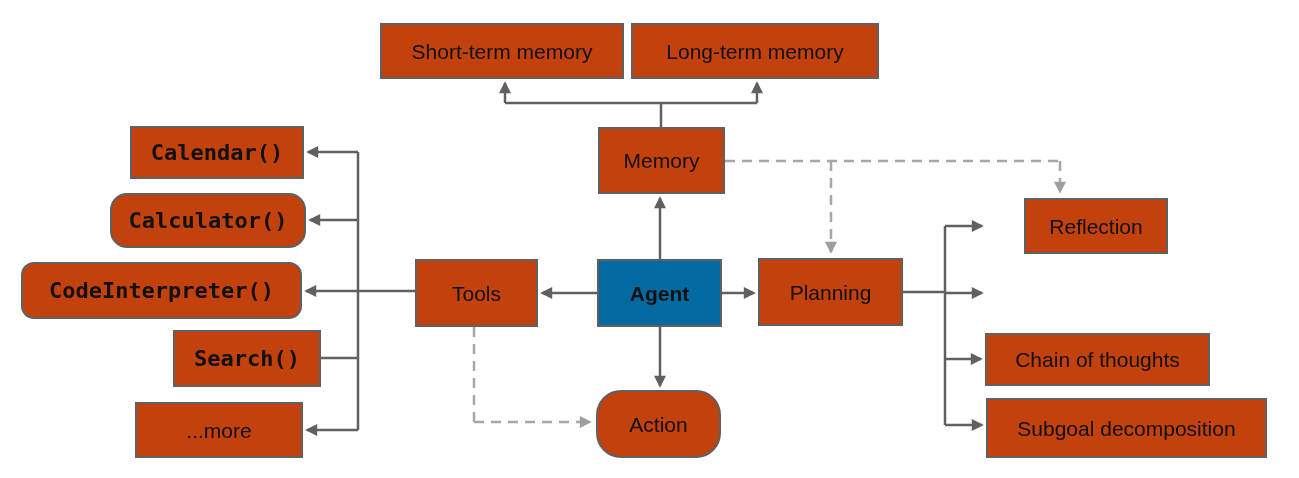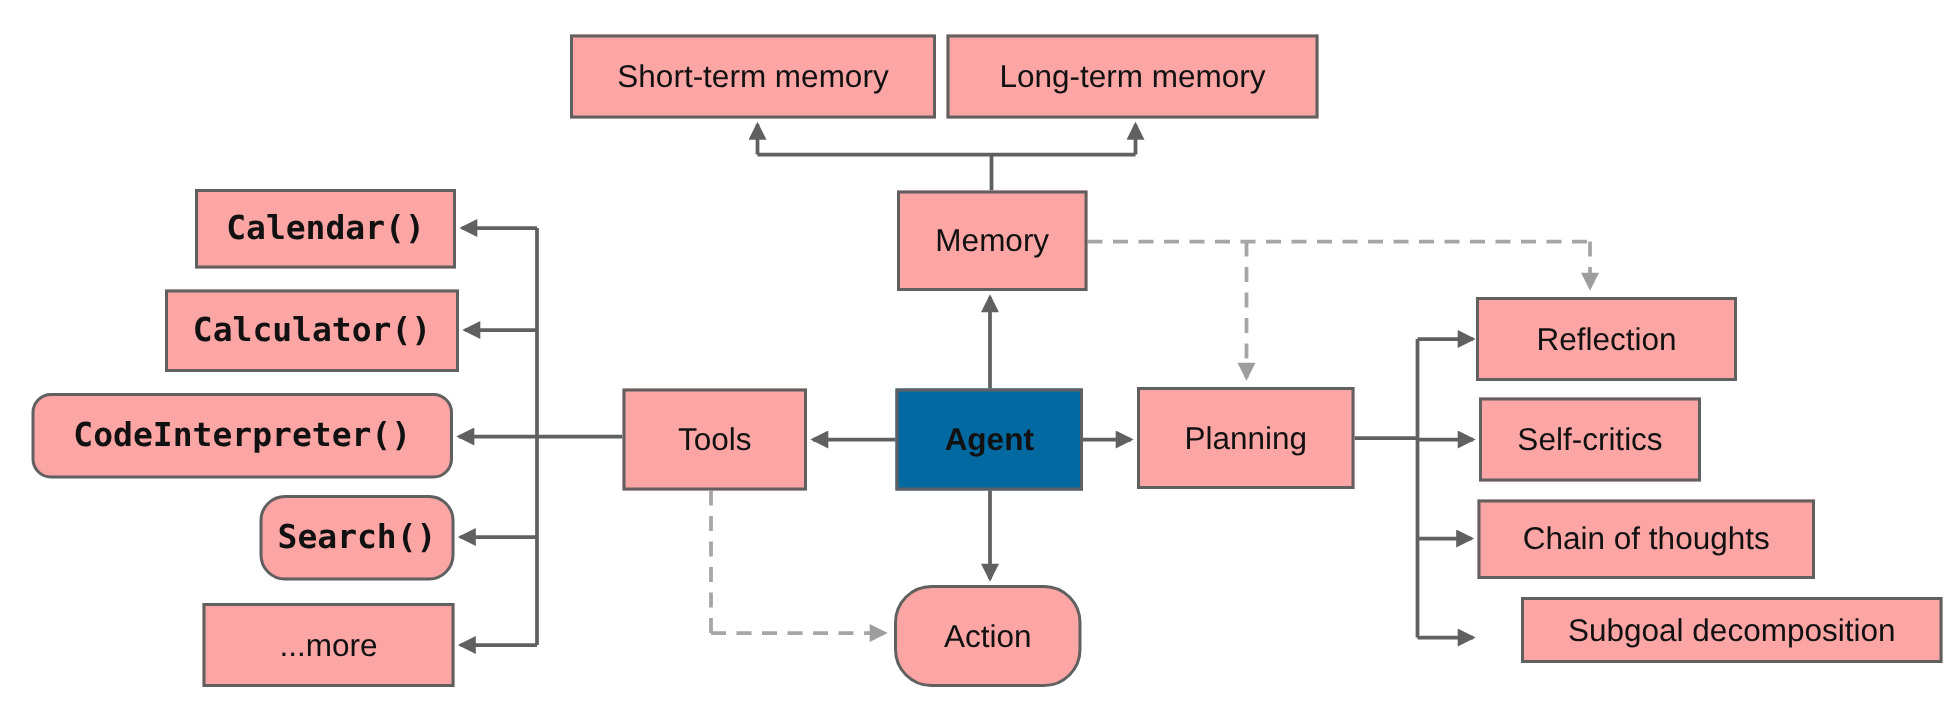--- a/index.html
+++ b/index.html
@@ -16,21 +16,21 @@
     font-family: "Liberation Sans", sans-serif;
   }
   .wires {
     position: absolute;
     left: 0;
     top: 0;
   }
   .node {
     position: absolute;
     box-sizing: border-box;
-    background: #fca5a5;
+    background: #c2410c;
     border: 2px solid #606060;
     display: flex;
     align-items: center;
     justify-content: center;
     font-size: 21px;
     color: #111111;
     white-space: nowrap;
     line-height: 1;
   }
   .node.mono {
@@ -113,31 +113,30 @@
   <div class="node" style="left:631px; top:23px; width:248px; height:56px;">Long-term memory</div>
 
   <div class="node agent" style="left:597px; top:259px; width:125px; height:68px;">Agent</div>
 
   <div class="node" style="left:758px; top:258px; width:145px; height:68px;">Planning</div>
 
   <div class="node" style="left:415px; top:259px; width:123px; height:68px;">Tools</div>
 
   <div class="node" style="left:596px; top:390px; width:125px; height:68px;border-radius:25px;">Action</div>
 
-  <div class="node" style="left:984px; top:198px; width:174px; height:56px;">Reflection</div>
+  <div class="node" style="left:1024px; top:198px; width:144px; height:56px;">Reflection</div>
 
-  <div class="node" style="left:986px; top:265px; width:148px; height:56px;">Self-critics</div>
 
   <div class="node" style="left:985px; top:333px; width:225px; height:53px;">Chain of thoughts</div>
 
-  <div class="node" style="left:986px; top:398px; width:281px; height:44px;margin-left:28px;">Subgoal decomposition</div>
+  <div class="node" style="left:986px; top:398px; width:281px; height:60px;">Subgoal decomposition</div>
 
   <div class="node mono" style="left:130px; top:126px; width:174px; height:53px;">Calendar()</div>
 
-  <div class="node mono" style="left:110px; top:193px; width:196px; height:55px;">Calculator()</div>
+  <div class="node mono" style="left:110px; top:193px; width:196px; height:55px;border-radius:17px;">Calculator()</div>
 
   <div class="node mono" style="left:21px; top:262px; width:281px; height:57px;border-radius:13px;">CodeInterpreter()</div>
 
-  <div class="node mono" style="left:173px; top:330px; width:130px; height:57px;border-radius:17px;">Search()</div>
+  <div class="node mono" style="left:173px; top:330px; width:148px; height:57px;">Search()</div>
 
   <div class="node" style="left:135px; top:402px; width:168px; height:56px;">...more</div>
 
 </div>
 
 </body></html>

